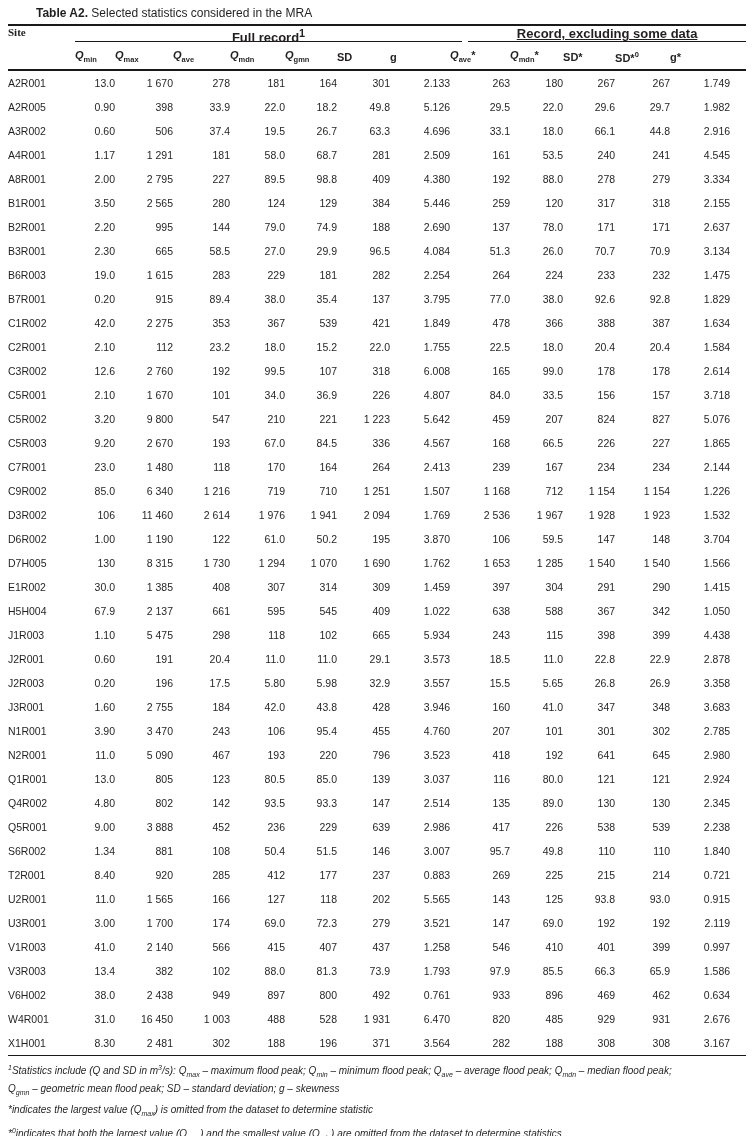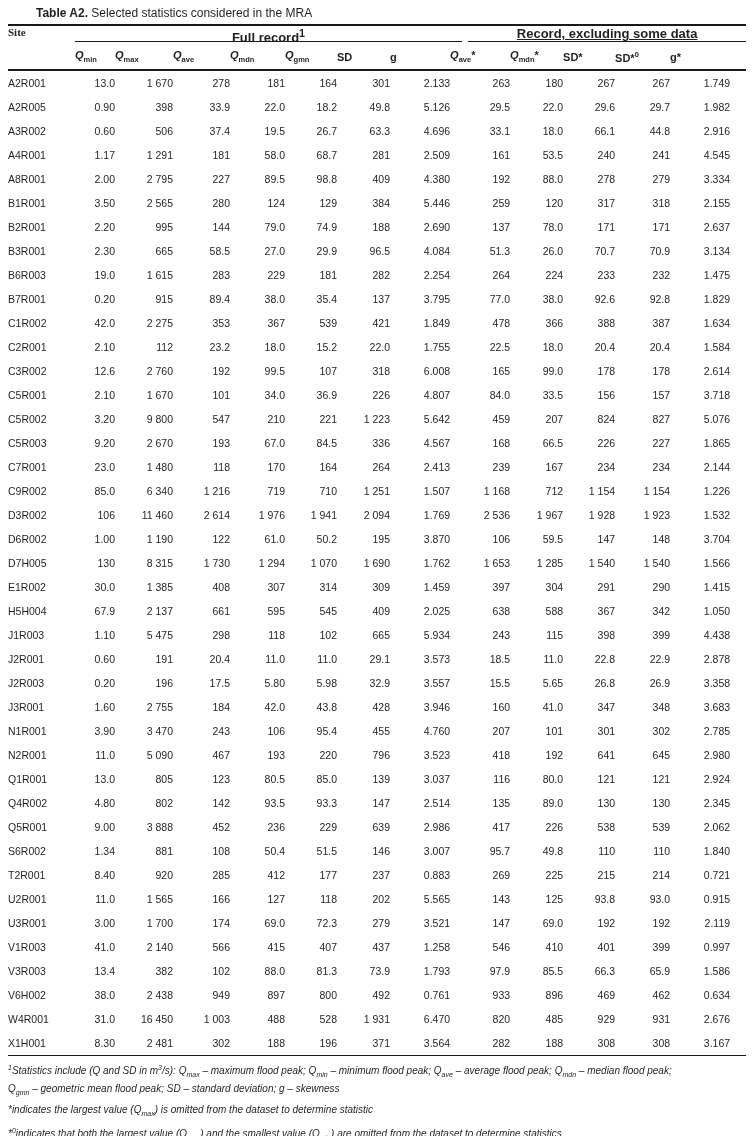--- a/index.html
+++ b/index.html
@@ -413,21 +413,21 @@
           <td class="num">1.415</td>
         </tr>
         <tr>
           <td class="site">H5H004</td>
           <td class="num">67.9</td>
           <td class="num">2 137</td>
           <td class="num">661</td>
           <td class="num">595</td>
           <td class="num">545</td>
           <td class="num">409</td>
-          <td class="num">2.025</td>
+          <td class="num">1.022</td>
           <td class="num">638</td>
           <td class="num">588</td>
           <td class="num">367</td>
           <td class="num">342</td>
           <td class="num">1.050</td>
         </tr>
         <tr>
           <td class="site">J1R003</td>
           <td class="num">1.10</td>
           <td class="num">5 475</td>
@@ -553,21 +553,21 @@
           <td class="num">3 888</td>
           <td class="num">452</td>
           <td class="num">236</td>
           <td class="num">229</td>
           <td class="num">639</td>
           <td class="num">2.986</td>
           <td class="num">417</td>
           <td class="num">226</td>
           <td class="num">538</td>
           <td class="num">539</td>
-          <td class="num">2.062</td>
+          <td class="num">2.238</td>
         </tr>
         <tr>
           <td class="site">S6R002</td>
           <td class="num">1.34</td>
           <td class="num">881</td>
           <td class="num">108</td>
           <td class="num">50.4</td>
           <td class="num">51.5</td>
           <td class="num">146</td>
           <td class="num">3.007</td>

